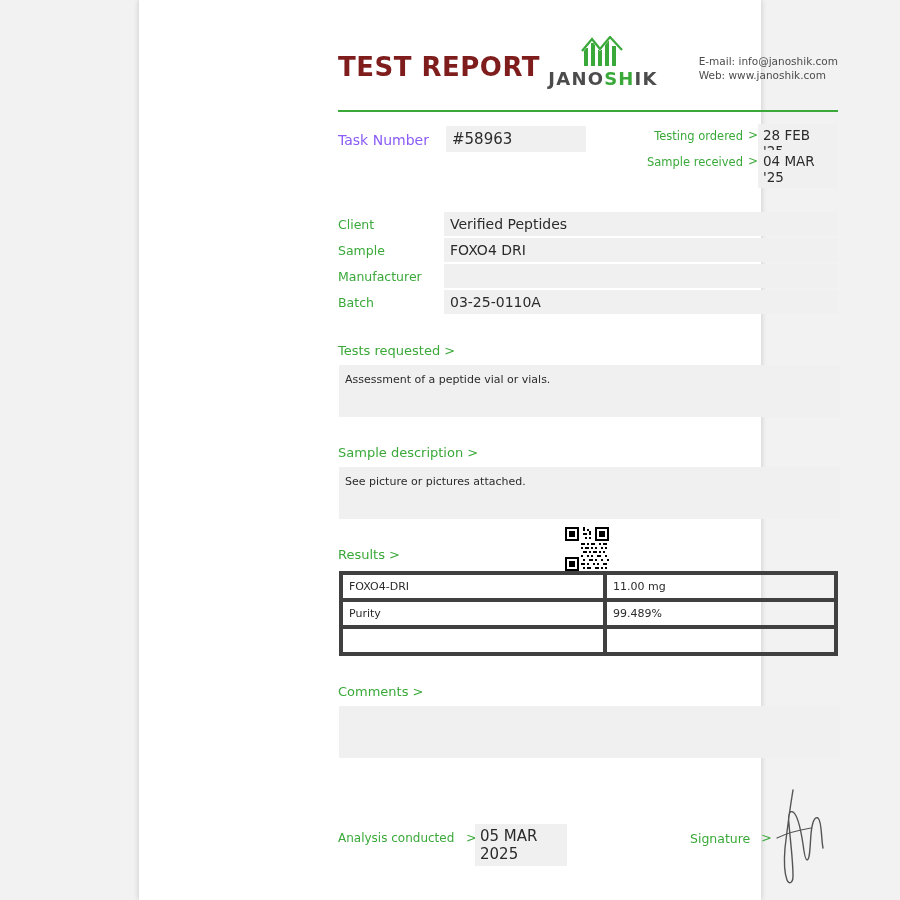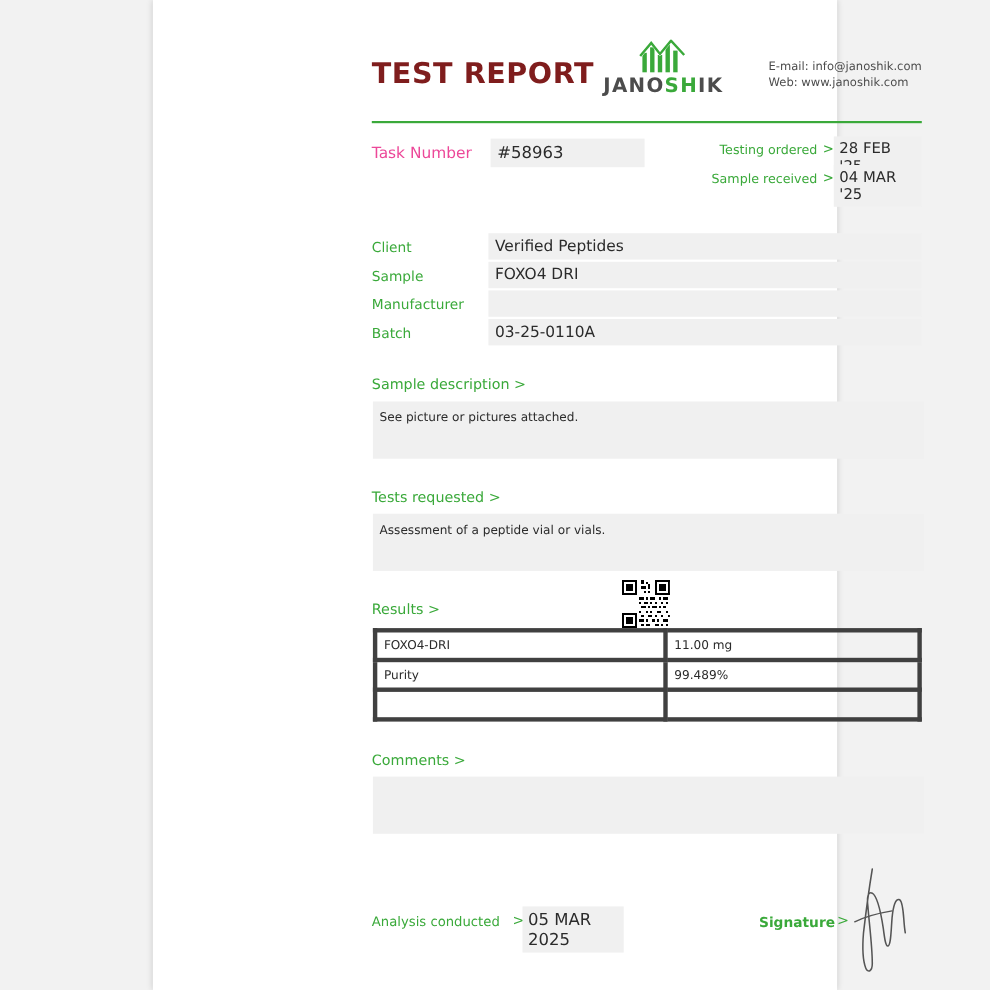--- a/index.html
+++ b/index.html
@@ -87,21 +87,21 @@
   .task-row {
     position: relative;
     height: 56px;
     margin-top: 12px;
   }
   .task-label {
     position: absolute;
     left: 0;
     top: 8px;
     font-size: 14px;
-    color: #ec4899;
+    color: #8b5cf6;
   }
   .task-value {
     position: absolute;
     left: 108px;
     top: 2px;
     width: 140px;
     background: #f0f0f0;
     font-size: 15px;
     color: #2b2b2b;
     padding: 4px 6px;
@@ -262,21 +262,20 @@
     color: #2b2b2b;
     padding: 3px 5px;
     box-sizing: border-box;
   }
   .signature-lbl {
     position: absolute;
     left: 352px;
     top: 7px;
     font-size: 12.5px;
     color: #3aa93a;
-    font-weight: bold;
   }
   .signature-gt {
     position: absolute;
     left: 423px;
     top: 6px;
     font-size: 13px;
     color: #3aa93a;
   }
   .signature-img {
     position: absolute;
@@ -357,27 +356,27 @@
           <span class="field-label">Manufacturer</span>
           <span class="field-value"></span>
         </div>
         <div class="field-row">
           <span class="field-label">Batch</span>
           <span class="field-value">03-25-0110A</span>
         </div>
       </div>
 
       <div class="section">
+        <div class="section-title">Tests requested &gt;</div>
+        <div class="section-box tall">Assessment of a peptide vial or vials.</div>
+      </div>
+
+      <div class="section">
         <div class="section-title">Sample description &gt;</div>
         <div class="section-box tall">See picture or pictures attached.</div>
-      </div>
-
-      <div class="section">
-        <div class="section-title">Tests requested &gt;</div>
-        <div class="section-box tall">Assessment of a peptide vial or vials.</div>
       </div>
 
       <div class="results-wrap">
         <div class="results-title">Results &gt;</div>
 
         <div class="qr">
           <svg width="44" height="44" viewBox="0 0 22 22" aria-hidden="true" shape-rendering="crispEdges">
             <rect width="22" height="22" fill="#ffffff"></rect>
             <g fill="#000000">
               <rect x="0" y="0" width="7" height="1"></rect>

